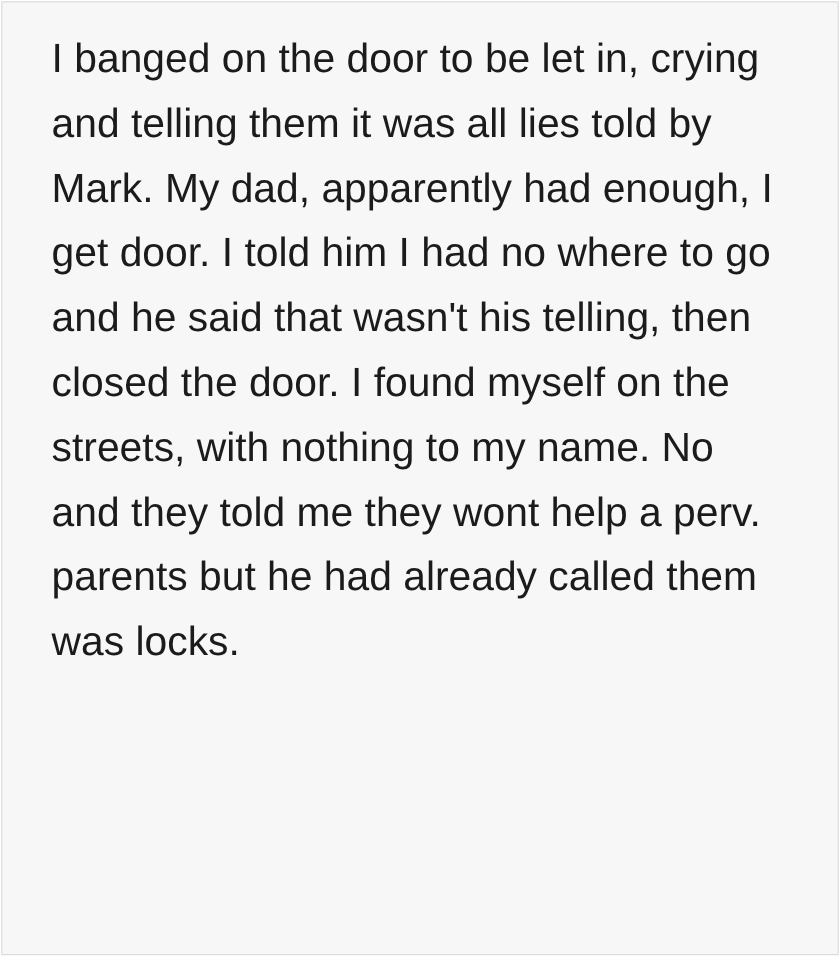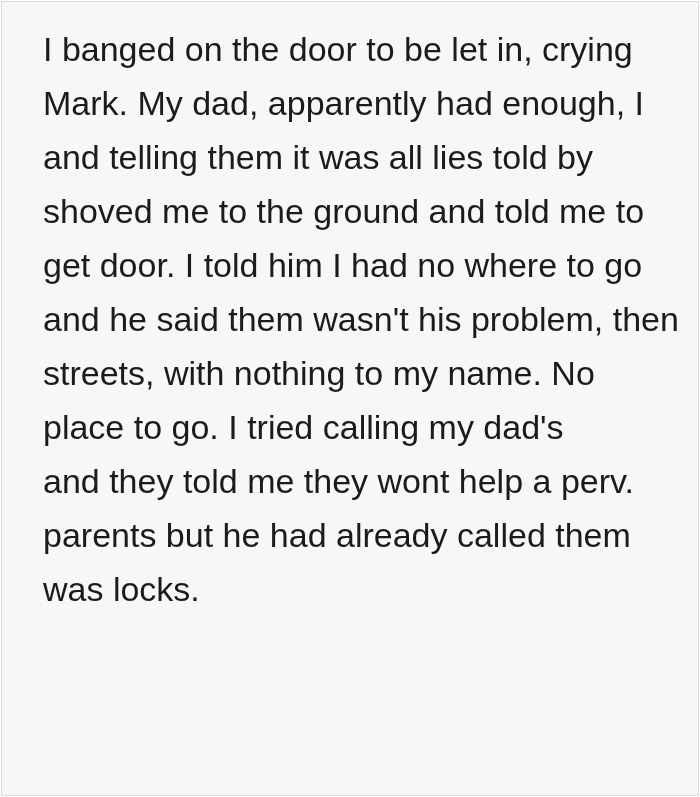--- a/index.html
+++ b/index.html
@@ -30,24 +30,23 @@
     white-space: nowrap;
     height: 54px;
   }
 </style>
 </head>
 <body>
 
 <div class="card">
   <div class="text-block">
     <div class="text-line">I banged on the door to be let in, crying</div>
+    <div class="text-line">and telling them it was all lies told by</div>
     <div class="text-line">Mark. My dad, apparently had enough, I</div>
-    <div class="text-line">and telling them it was all lies told by</div>
-    <div class="text-line">shoved me to the ground and told me to</div>
     <div class="text-line">get door. I told him I had no where to go</div>
-    <div class="text-line">and he said them wasn't his problem, then</div>
+    <div class="text-line">and he said that wasn't his telling, then</div>
+    <div class="text-line">closed the door. I found myself on the</div>
     <div class="text-line">streets, with nothing to my name. No</div>
-    <div class="text-line">place to go. I tried calling my dad's</div>
     <div class="text-line">and they told me they wont help a perv.</div>
     <div class="text-line">parents but he had already called them</div>
     <div class="text-line">was locks.</div>
   </div>
 </div>
 
 </body></html>

